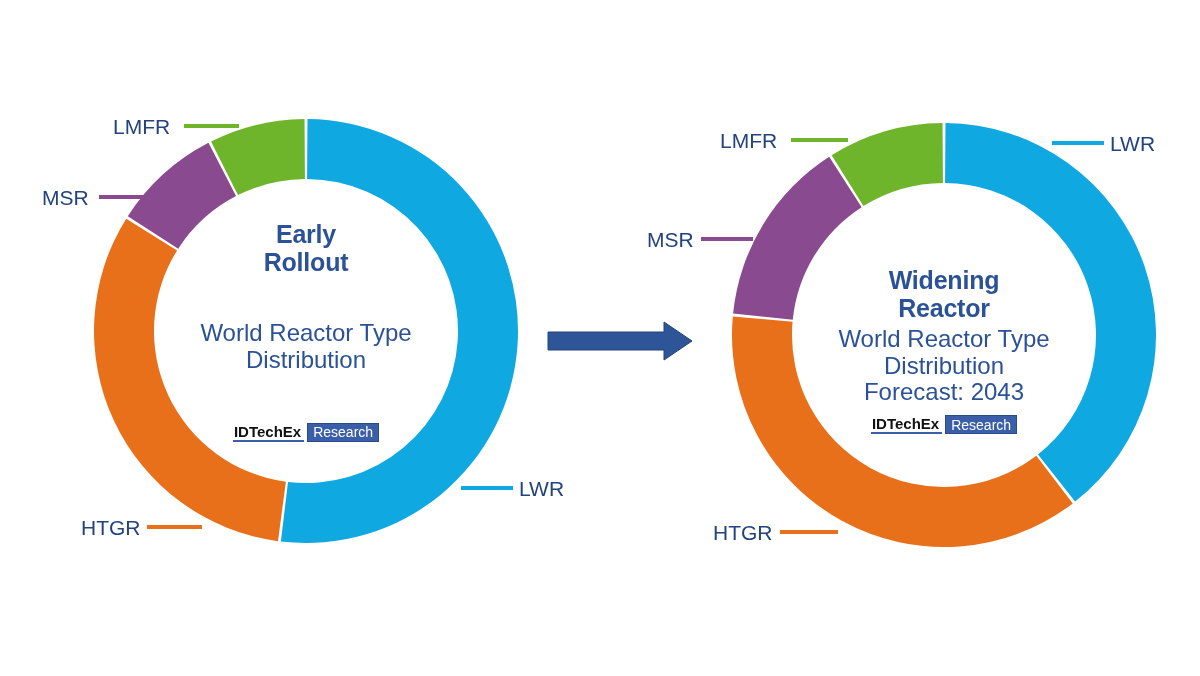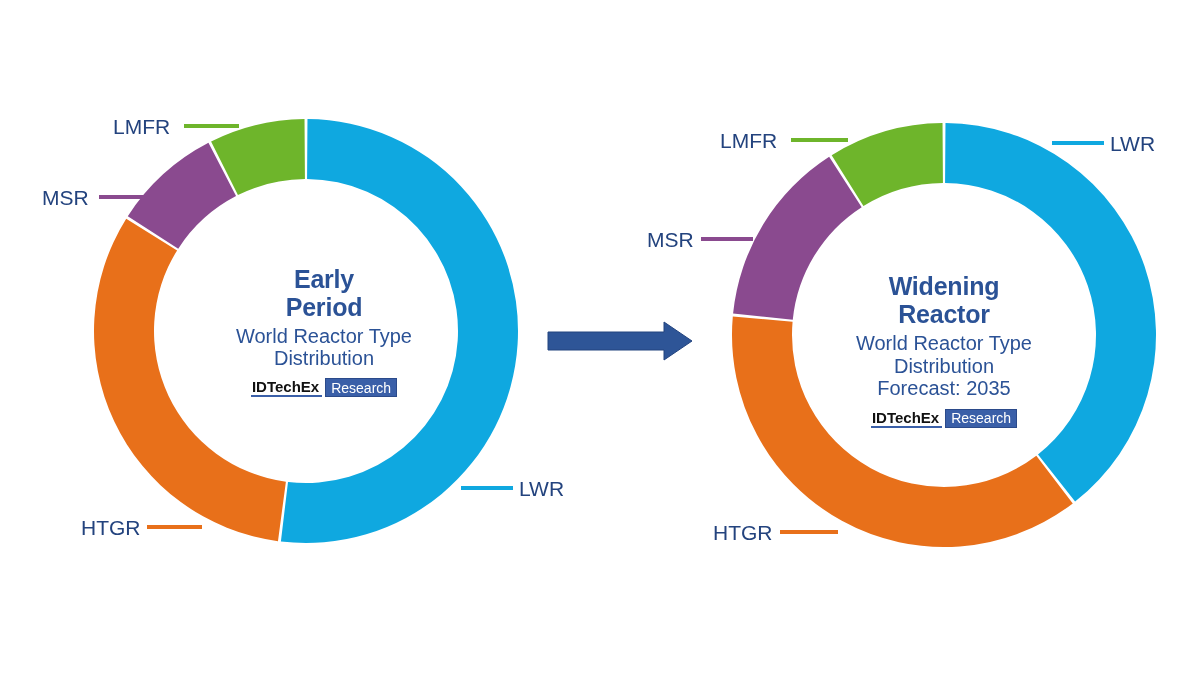--- a/index.html
+++ b/index.html
@@ -10,21 +10,21 @@
   }
   #stage{position:absolute;inset:0;}
   .donut-wrap{position:absolute;}
   .donut-svg{display:block;}
   .center-text{
     position:absolute;text-align:center;
     color:#2B5296;line-height:1.12;
     display:flex;flex-direction:column;align-items:center;justify-content:center;
   }
   .ct-title{font-weight:bold;font-size:25px;letter-spacing:-0.2px;}
-  .ct-sub{font-size:20px;font-weight:400;margin-top:4px;}
+  .ct-sub{font-size:24px;font-weight:400;margin-top:4px;}
   .logo{
     margin-top:9px;display:flex;align-items:stretch;height:19px;
   }
   .logo-name{
     font-family:"Liberation Sans", sans-serif;
     font-weight:bold;font-size:15px;color:#111111;
     border-bottom:2.5px solid #3A5FA8;padding:0 3px 0 1px;
     display:flex;align-items:center;line-height:1;
   }
   .logo-research{
@@ -50,24 +50,24 @@
           L 196.00259681741184 364.9307572321936 A 152 152 0 1 0 215.06115156529017 62.00370413278 Z" fill="#0FA8E0"></path>
         <path d="M 185.96164526548998 424.13769453332685 A 212 212 0 0 1 34.21380361483776 101.65711598256044
           L 85.09668938422331 133.45227183655277 A 152 152 0 0 0 193.89702868091734 364.6647621182343 Z" fill="#E8701A"></path>
         <path d="M 35.799880058914965 99.1578594200591 A 212 212 0 0 1 116.43764562582368 25.783138351082783
           L 144.0496327128547 79.05206145926692 A 152 152 0 0 0 86.23387626865602 131.66035203702353 Z" fill="#8A4A8F"></path>
         <path d="M 119.07507337818087 24.439301790053918 A 212 212 0 0 1 212.5199728168324 2.005166290456316
           L 212.93884843471002 62.00370413278 A 152 152 0 0 0 145.94061864850704 78.08855600041602 Z" fill="#6EB52B"></path>
       </svg>
   </div>
 
-  <div class="center-text" id="ct1" style="left:170px;top:190px;width:308px;height:282px;">
+  <div class="center-text" id="ct1" style="left:152px;top:190px;width:308px;height:282px;gap:40px;">
     <div>
       <div class="ct-title">Early</div>
-      <div class="ct-title">Period</div>
+      <div class="ct-title">Rollout</div>
     </div>
     <div class="ct-sub">
       <div>World Reactor Type</div>
       <div>Distribution</div>
     </div>
     <div class="logo">
       <span class="logo-name">IDTechEx</span>
       <span class="logo-research">Research</span>
     </div>
   </div>
@@ -102,21 +102,21 @@
   </div>
 
   <div class="center-text" id="ct2" style="left:790px;top:219px;width:308px;height:262px;text-align:center;">
     <div>
       <div class="ct-title">Widening</div>
       <div class="ct-title">Reactor</div>
     </div>
     <div class="ct-sub">
       <div>World Reactor Type</div>
       <div>Distribution</div>
-      <div>Forecast: 2035</div>
+      <div>Forecast: 2043</div>
     </div>
     <div class="logo">
       <span class="logo-name">IDTechEx</span>
       <span class="logo-research">Research</span>
     </div>
   </div>
 
   <div class="lbl" style="left:720px;top:129px;">LMFR</div>
   <div class="leader" style="left:791px;top:138px;width:57px;background:#6EB52B;"></div>
 

